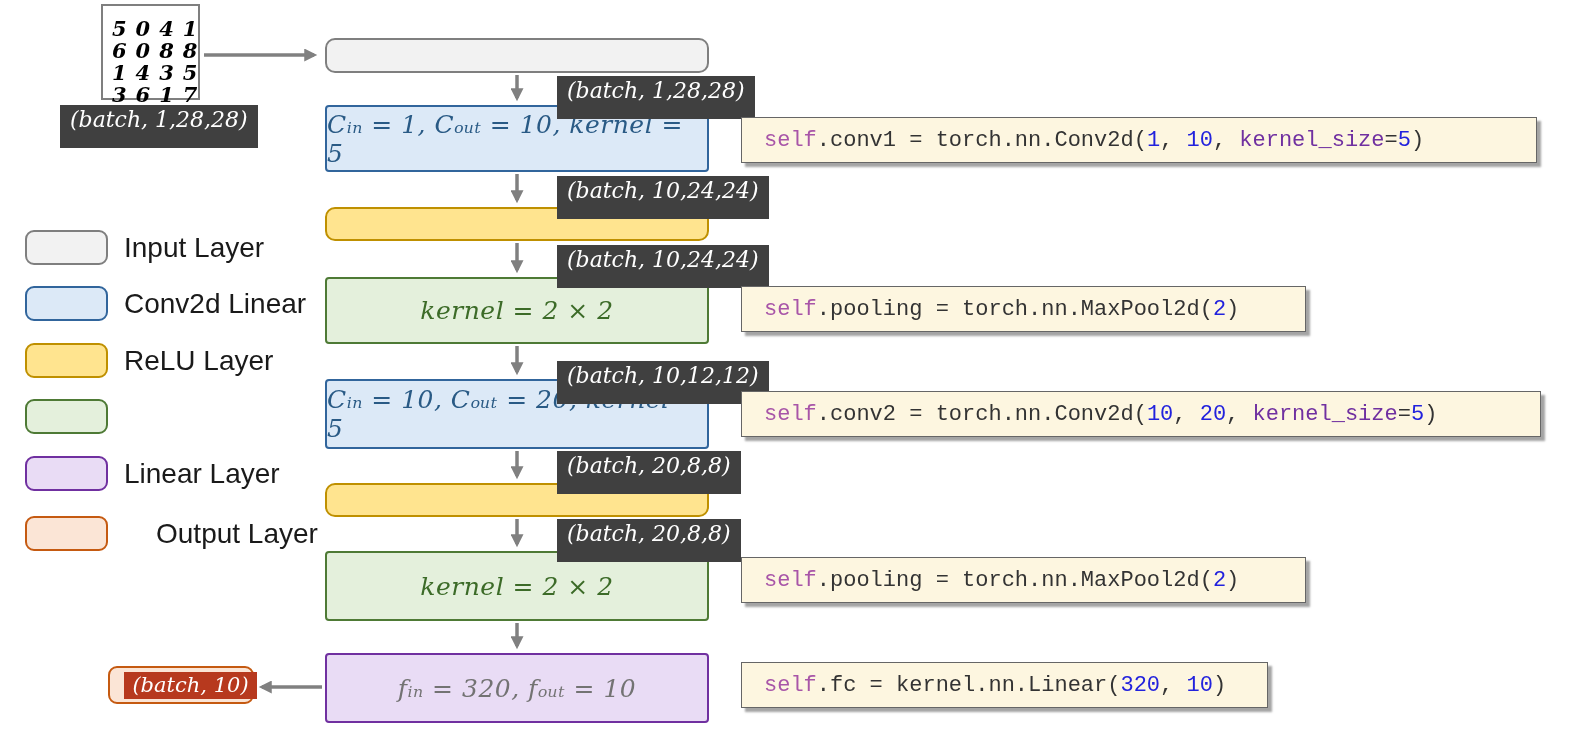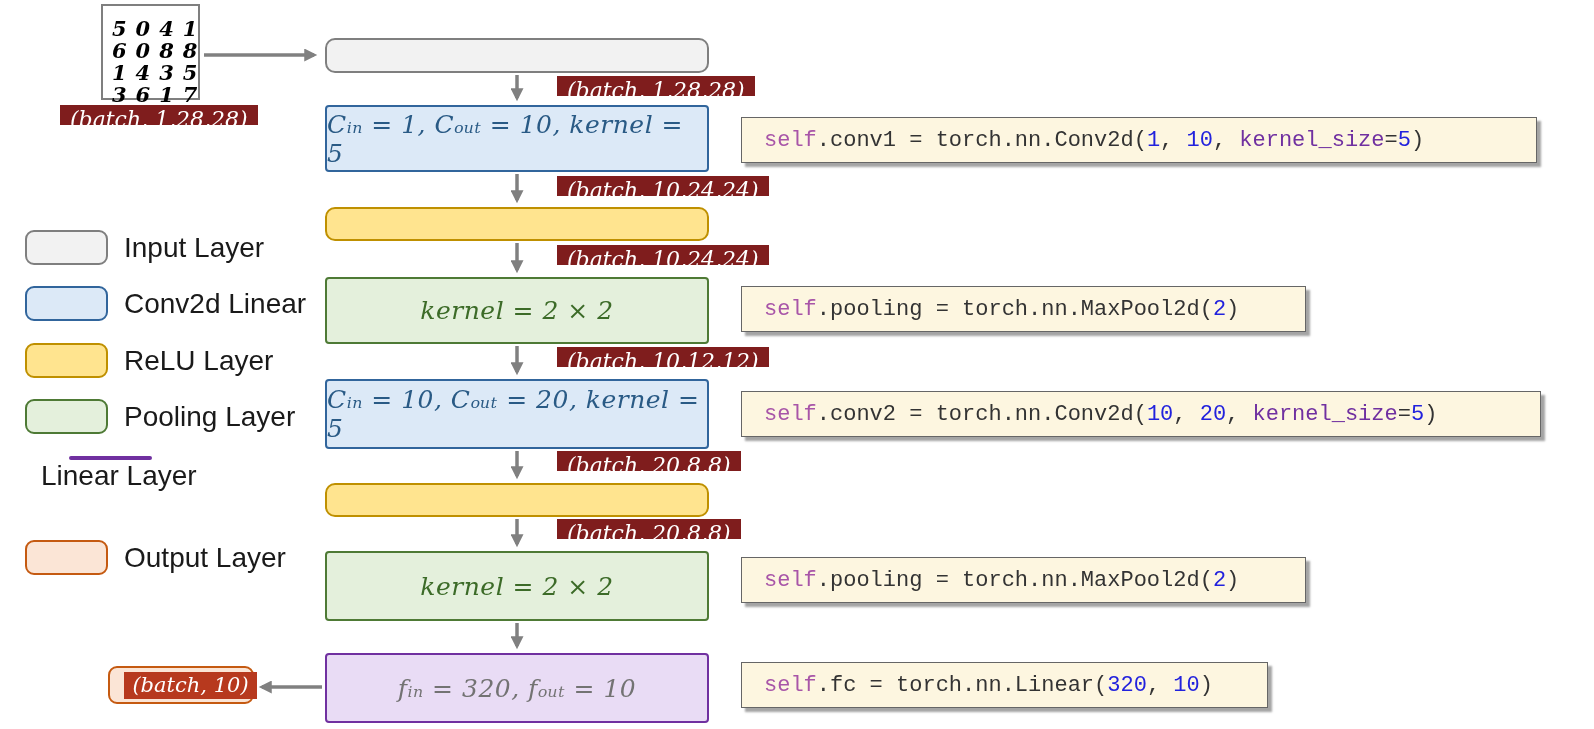--- a/index.html
+++ b/index.html
@@ -7,23 +7,23 @@
           font-family:"Liberation Sans",sans-serif;}
 
   
   .layer{position:absolute;left:325px;width:384px;box-sizing:border-box;
          border:2.5px solid #888;border-radius:4px;
          display:flex;align-items:center;justify-content:center;}
   .layer.thin{border-radius:10px;}
   .mathlabel{font-family:"DejaVu Serif",serif;font-style:italic;font-size:25px;letter-spacing:.5px;}
 
   
-  .badge{position:absolute;background:#7f1d1d;color:#ffffff;
+  .badge{position:absolute;background:#404040;color:#ffffff;
          font-family:"DejaVu Serif",serif;font-style:italic;font-size:22px;
-         height:20px;line-height:29px;padding:0 10px;white-space:nowrap;}
+         height:43px;line-height:29px;padding:0 10px;white-space:nowrap;}
 
   
   .codebox{position:absolute;background:#FDF6E0;border:1.5px solid #666;
            box-shadow:4px 4px 2px rgba(90,90,90,.55);
            box-sizing:border-box;display:flex;align-items:center;padding:16px 22px;
            font-family:"Liberation Mono","DejaVu Sans Mono",monospace;
            font-size:22px;white-space:pre;}
   .tok-self{color:#A855A8;}
   .tok-num{color:#2222DD;}
   .tok-arg{color:#7030A0;}
@@ -101,52 +101,51 @@
     <span class="mathlabel">kernel = 2 × 2</span>
   </div>
 
   <div class="layer" style="top: 653px; height: 70px; background-color: rgb(233, 220, 245); border-color: rgb(112, 48, 160); color: #737373;">
     <span class="mathlabel">fᵢₙ = 320, fₒᵤₜ = 10</span>
   </div>
 
   <div class="badge" style="left:557px;top:76px;">(batch, 1,28,28)</div>
   <div class="badge" style="left:557px;top:176px;">(batch, 10,24,24)</div>
   <div class="badge" style="left:557px;top:245px;">(batch, 10,24,24)</div>
-  <div class="badge" style="left:557px;top:347px;">(batch, 10,12,12)</div>
+  <div class="badge" style="left:557px;top:361px;">(batch, 10,12,12)</div>
   <div class="badge" style="left:557px;top:451px;">(batch, 20,8,8)</div>
   <div class="badge" style="left:557px;top:519px;">(batch, 20,8,8)</div>
 
   <div class="outputbox" style="background-color: rgb(251, 229, 214); border-color: rgb(197, 90, 17);">
     <span class="badge-inner">(batch, 10)</span>
   </div>
 
   <div class="codebox" style="left:741px;top:117px;width:796px;height:46px;"><span class="tok-self">self</span><span class="tok-plain">.conv1 = torch.nn.Conv2d(</span><span class="tok-num">1</span><span class="tok-plain">, </span><span class="tok-num">10</span><span class="tok-plain">, </span><span class="tok-arg">kernel_size</span><span class="tok-plain">=</span><span class="tok-num">5</span><span class="tok-plain">)</span></div>
   <div class="codebox" style="left:741px;top:286px;width:565px;height:46px;"><span class="tok-self">self</span><span class="tok-plain">.pooling = torch.nn.MaxPool2d(</span><span class="tok-num">2</span><span class="tok-plain">)</span></div>
   <div class="codebox" style="left:741px;top:391px;width:800px;height:46px;"><span class="tok-self">self</span><span class="tok-plain">.conv2 = torch.nn.Conv2d(</span><span class="tok-num">10</span><span class="tok-plain">, </span><span class="tok-num">20</span><span class="tok-plain">, </span><span class="tok-arg">kernel_size</span><span class="tok-plain">=</span><span class="tok-num">5</span><span class="tok-plain">)</span></div>
   <div class="codebox" style="left:741px;top:557px;width:565px;height:46px;"><span class="tok-self">self</span><span class="tok-plain">.pooling = torch.nn.MaxPool2d(</span><span class="tok-num">2</span><span class="tok-plain">)</span></div>
-  <div class="codebox" style="left:741px;top:662px;width:527px;height:46px;"><span class="tok-self">self</span><span class="tok-plain">.fc = torch.nn.Linear(</span><span class="tok-num">320</span><span class="tok-plain">, </span><span class="tok-num">10</span><span class="tok-plain">)</span></div>
+  <div class="codebox" style="left:741px;top:662px;width:527px;height:46px;"><span class="tok-self">self</span><span class="tok-plain">.fc = kernel.nn.Linear(</span><span class="tok-num">320</span><span class="tok-plain">, </span><span class="tok-num">10</span><span class="tok-plain">)</span></div>
 
   <div class="legend-row" style="top:230px;">
     <div class="swatch" style="background-color: rgb(242, 242, 242); border-color: rgb(127, 127, 127);"></div>
     <span class="legend-label">Input Layer</span>
   </div>
   <div class="legend-row" style="top:286px;">
     <div class="swatch" style="background-color: rgb(220, 233, 247); border-color: rgb(49, 101, 156);"></div>
     <span class="legend-label">Conv2d Linear</span>
   </div>
   <div class="legend-row" style="top:343px;">
     <div class="swatch" style="background-color: rgb(255, 228, 143); border-color: rgb(191, 144, 0);"></div>
     <span class="legend-label">ReLU Layer</span>
   </div>
   <div class="legend-row" style="top:399px;">
     <div class="swatch" style="background-color: rgb(228, 240, 220); border-color: rgb(78, 122, 53);"></div>
-    <span class="legend-label">Pooling Layer</span>
   </div>
-  <div class="legend-row" style="top:456px;flex-direction:column;">
+  <div class="legend-row" style="top:456px;">
     <div class="swatch" style="background-color: rgb(233, 220, 245); border-color: rgb(112, 48, 160);"></div>
     <span class="legend-label">Linear Layer</span>
   </div>
-  <div class="legend-row" style="top:540px;">
+  <div class="legend-row" style="top:516px;gap:32px;">
     <div class="swatch" style="background-color: rgb(251, 229, 214); border-color: rgb(197, 90, 17);"></div>
     <span class="legend-label">Output Layer</span>
   </div>
 
 </div>
 
 </body></html>

